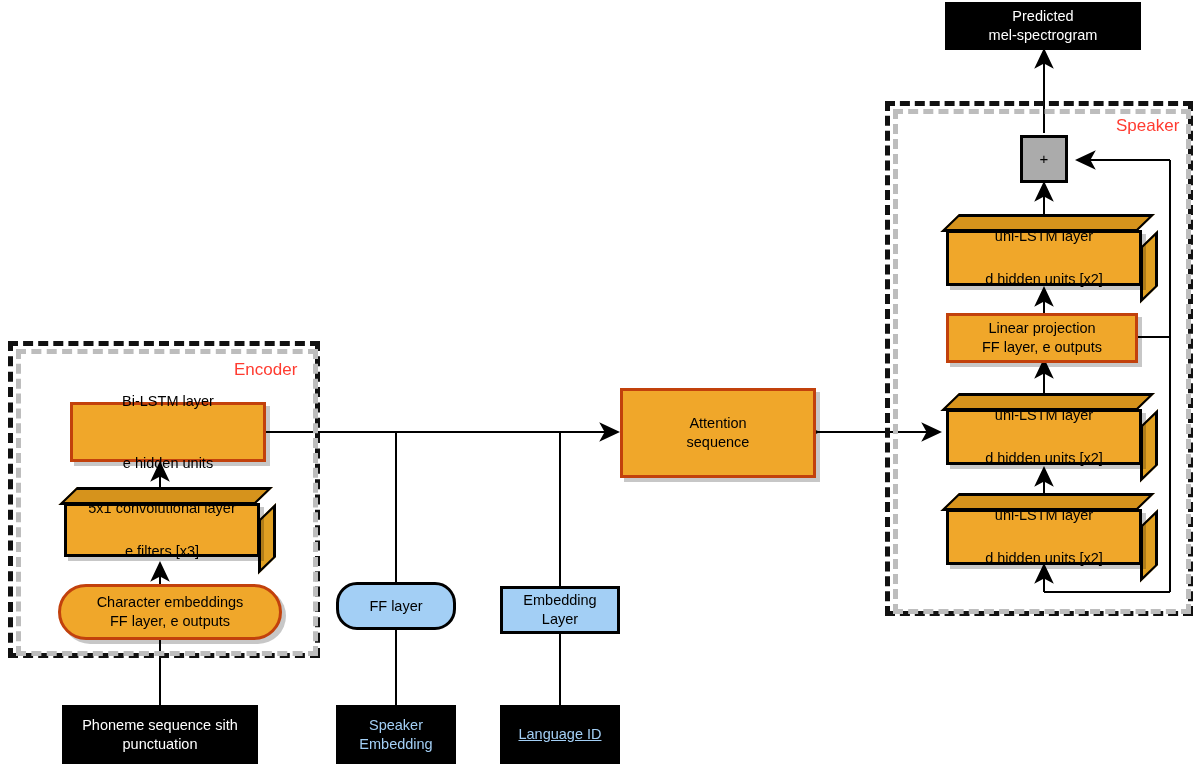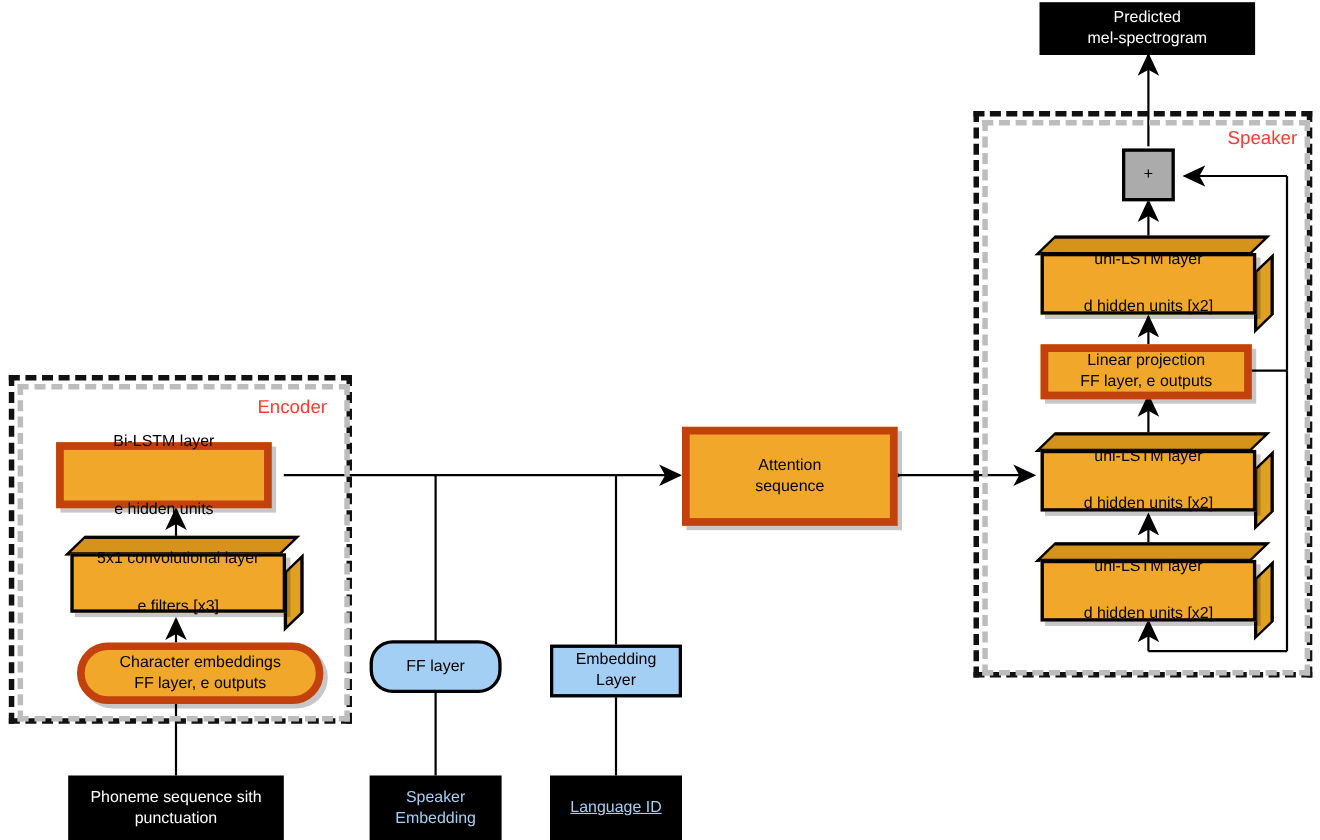--- a/index.html
+++ b/index.html
@@ -6,21 +6,21 @@
   body{width:1200px;height:764px;overflow:hidden;font-family:"Liberation Sans",sans-serif;}
   #stage{position:relative;width:1200px;height:764px;background:#ffffff;}
   svg#wires{position:absolute;left:0;top:0;width:1200px;height:764px;pointer-events:none;}
 
   
   .node{position:absolute;box-sizing:border-box;display:flex;flex-direction:column;
         align-items:center;justify-content:center;text-align:center;
         font-size:14.5px;line-height:1.30;color:#000;z-index:5;}
   .node .ln{display:block;white-space:nowrap;text-align:right;}
 
-  .box-orange{background:#F0A72A;border:7px solid #c2410c;box-shadow:4px 4px 0 0 rgba(0,0,0,0.22);}
+  .box-orange{background:#F0A72A;border:3px solid #c2410c;box-shadow:4px 4px 0 0 rgba(0,0,0,0.22);}
   .box-blue{background:#A3CFF5;border:3px solid #000;}
   .box-black{background:#000000;color:#ffffff;border:0;}
   .box-black.bluetxt{color:#A3CFF5;}
   .box-gray{background:#ABABAB;border:3px solid #000;font-size:15px;}
 
   
   .box3d{position:absolute;z-index:5;}
   .box3d .face{position:absolute;left:0;bottom:0;box-sizing:border-box;
      background:#F0A72A;border:3px solid #000;display:flex;flex-direction:column;
      align-items:center;justify-content:center;text-align:center;
@@ -79,35 +79,35 @@
       <line x1="1170" y1="592" x2="1044" y2="592"></line>
       <line x1="1044" y1="592" x2="1044" y2="565" marker-end="url(#ar)"></line>
     </g>
   </svg>
 
   <div class="group" style="left:8px;top:341px;width:312px;height:317px;">
     <div class="shadowpad"></div>
   </div>
   <div class="grouplabel" style="left:234px;top:360px;">Encoder</div>
 
-  <div class="node box-orange" style="left:51px;top:402px;width:196px;height:60px;gap:43px;">
+  <div class="node box-orange" style="left:70px;top:402px;width:196px;height:60px;gap:43px;">
     <span class="ln">Bi-LSTM layer</span>
     <span class="ln">e hidden units</span>
   </div>
 
   <div class="box3d" style="left:64px;top:487px;width:212px;height:70px;">
     <div class="top" style="width:196px;height:18px;transform:skewX(-46deg);transform-origin:left top;left:13px;"></div>
     <div class="side" style="width:18px;height:54px;top:16px;transform:skewY(-44deg);transform-origin:right top;"></div>
     <div class="face" style="width:196px;height:54px;align-items:center;">
       <span class="ln">5x1 convolutional layer</span>
       <span class="ln">e filters [x3]</span>
     </div>
   </div>
 
-  <div class="node box-orange" style="left:70px;top:584px;width:224px;height:56px;border-radius:28px;">
+  <div class="node box-orange" style="left:58px;top:584px;width:224px;height:56px;border-radius:28px;">
     <span class="ln">Character embeddings</span>
     <span class="ln">FF layer, e outputs</span>
   </div>
 
   <div class="node box-blue" style="left:336px;top:582px;width:120px;height:48px;border-radius:21px;">
     <span class="ln">FF layer</span>
   </div>
 
   <div class="node box-blue" style="left:500px;top:586px;width:120px;height:48px;">
     <span class="ln">Embedding</span>

